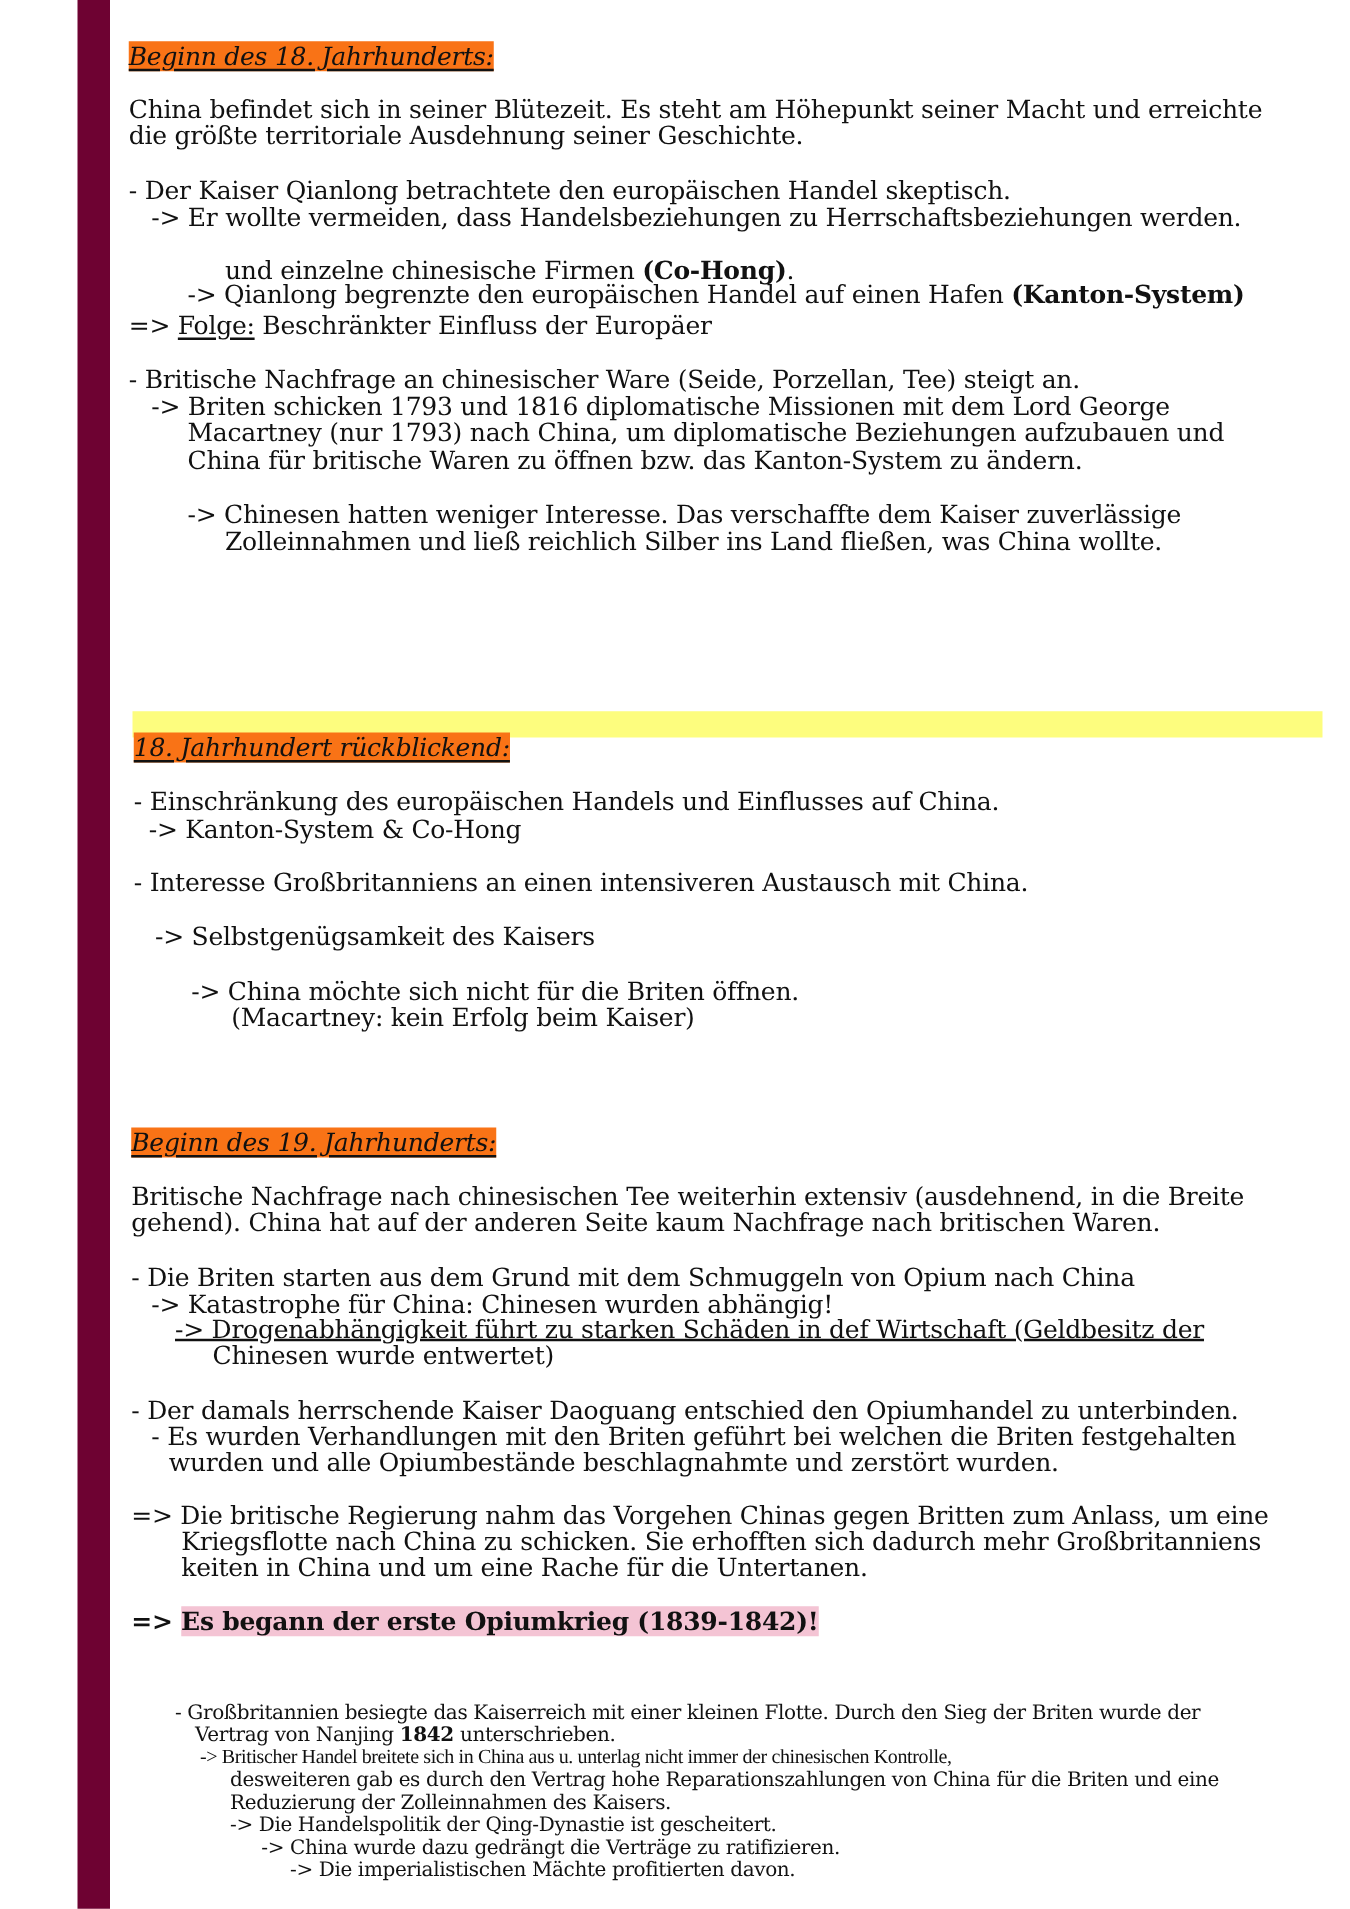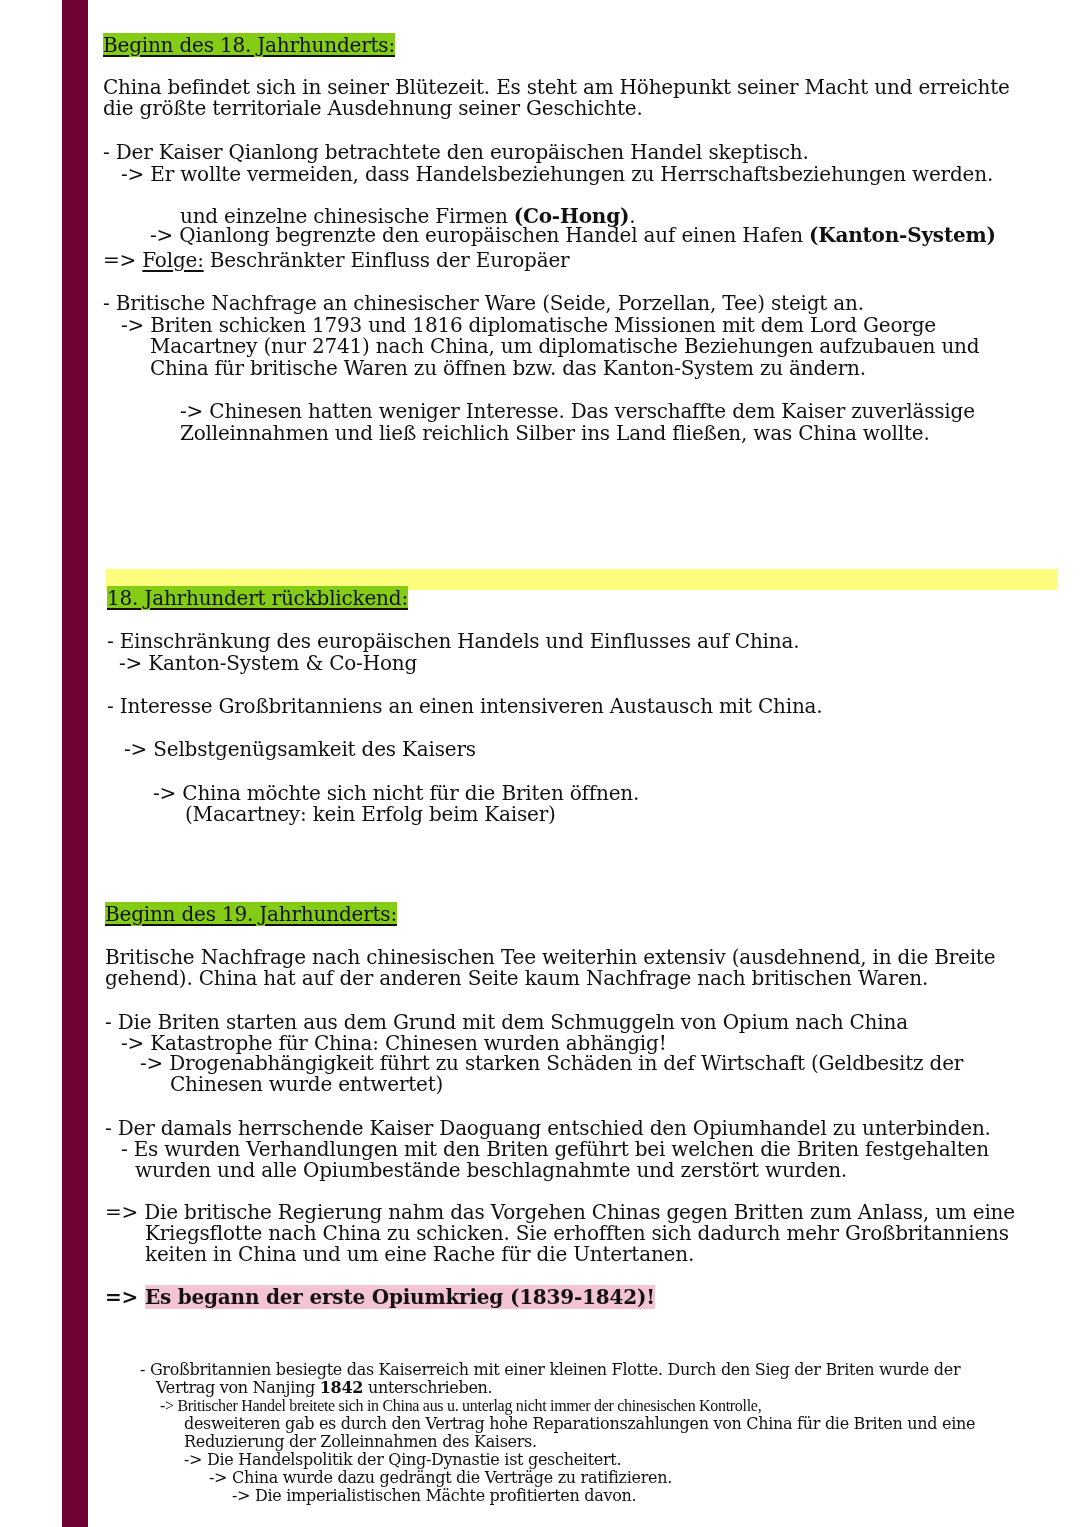--- a/index.html
+++ b/index.html
@@ -1,61 +1,61 @@
 <!DOCTYPE html>
 <html><head>
 <meta charset="utf-8">
 <style>
   html, body { margin:0; padding:0; background:#ffffff; }
   body { width:1080px; height:1527px; position:relative; overflow:hidden;
          font-family:"DejaVu Serif", "Liberation Serif", serif; color:#111; }
   .bar { position:absolute; left:62px; top:0; width:26px; height:1527px; background:#6e0232; }
   .ln { position:absolute; white-space:nowrap; font-size:20px; line-height:22px; letter-spacing:-0.2px; }
   .sm { font-size:16px; line-height:18px; letter-spacing:-0.3px;margin-left:40px; }
-  .hl { background:#84cc16; text-decoration:underline; text-underline-offset:3px; }
+  .hl { background:#f97316; text-decoration:underline; text-underline-offset:3px;font-style:italic; }
   .u { text-decoration:underline; text-underline-offset:3px; }
   .pink { background:#f4c4d4; font-weight:bold; }
   b { font-weight:bold; }
   .yband { position:absolute; left:106px; top:569px; width:952px; height:21px; background:#fdfd7e; }
 </style>
 </head>
 <body>
 
 <div class="bar"></div>
 
 <div class="ln" style="left:103px;top:34px;"><span class="hl">Beginn des 18. Jahrhunderts:</span></div>
 <div class="ln" style="left:103px;top:76px;">China befindet sich in seiner Blütezeit. Es steht am Höhepunkt seiner Macht und erreichte</div>
 <div class="ln" style="left:103px;top:97px;">die größte territoriale Ausdehnung seiner Geschichte.</div>
 <div class="ln" style="left:103px;top:141px;">- Der Kaiser Qianlong betrachtete den europäischen Handel skeptisch.</div>
 <div class="ln" style="left:121px;top:163px;">-&gt; Er wollte vermeiden, dass Handelsbeziehungen zu Herrschaftsbeziehungen werden.</div>
 <div class="ln" style="left:150px;top:184px;margin-top:40px;"><span>-&gt; Qianlong begrenzte den europäischen Handel auf einen Hafen </span><b>(Kanton-System)</b></div>
 <div class="ln" style="left:180px;top:205px;"><span>und einzelne chinesische Firmen </span><b>(Co-Hong)</b><span>.</span></div>
 <div class="ln" style="left:103px;top:249px;"><span>=&gt; </span><span class="u">Folge:</span><span> Beschränkter Einfluss der Europäer</span></div>
 <div class="ln" style="left:103px;top:292px;">- Britische Nachfrage an chinesischer Ware (Seide, Porzellan, Tee) steigt an.</div>
 <div class="ln" style="left:121px;top:314px;">-&gt; Briten schicken 1793 und 1816 diplomatische Missionen mit dem Lord George</div>
-<div class="ln" style="left:150px;top:335px;">Macartney (nur 2741) nach China, um diplomatische Beziehungen aufzubauen und</div>
+<div class="ln" style="left:150px;top:335px;">Macartney (nur 1793) nach China, um diplomatische Beziehungen aufzubauen und</div>
 <div class="ln" style="left:150px;top:357px;">China für britische Waren zu öffnen bzw. das Kanton-System zu ändern.</div>
-<div class="ln" style="left:150px;top:400px;margin-left:30px;">-&gt; Chinesen hatten weniger Interesse. Das verschaffte dem Kaiser zuverlässige</div>
+<div class="ln" style="left:150px;top:400px;">-&gt; Chinesen hatten weniger Interesse. Das verschaffte dem Kaiser zuverlässige</div>
 <div class="ln" style="left:180px;top:422px;">Zolleinnahmen und ließ reichlich Silber ins Land fließen, was China wollte.</div>
 
 <div class="yband"></div>
 <div class="ln" style="left:107px;top:587px;"><span class="hl">18. Jahrhundert rückblickend:</span></div>
 <div class="ln" style="left:107px;top:630px;">- Einschränkung des europäischen Handels und Einflusses auf China.</div>
 <div class="ln" style="left:119px;top:652px;">-&gt; Kanton-System &amp; Co-Hong</div>
 <div class="ln" style="left:107px;top:695px;">- Interesse Großbritanniens an einen intensiveren Austausch mit China.</div>
 <div class="ln" style="left:124px;top:738px;text-align:center;">-&gt; Selbstgenügsamkeit des Kaisers</div>
 <div class="ln" style="left:153px;top:782px;">-&gt; China möchte sich nicht für die Briten öffnen.</div>
 <div class="ln" style="left:185px;top:803px;">(Macartney: kein Erfolg beim Kaiser)</div>
 
 <div class="ln" style="left:105px;top:903px;"><span class="hl">Beginn des 19. Jahrhunderts:</span></div>
 <div class="ln" style="left:105px;top:946px;">Britische Nachfrage nach chinesischen Tee weiterhin extensiv (ausdehnend, in die Breite</div>
 <div class="ln" style="left:105px;top:967px;">gehend). China hat auf der anderen Seite kaum Nachfrage nach britischen Waren.</div>
 <div class="ln" style="left:105px;top:1011px;">- Die Briten starten aus dem Grund mit dem Schmuggeln von Opium nach China</div>
 <div class="ln" style="left:121px;top:1032px;">-&gt; Katastrophe für China: Chinesen wurden abhängig!</div>
-<div class="ln" style="left:140px;top:1052px;">-&gt; Drogenabhängigkeit führt zu starken Schäden in def Wirtschaft (Geldbesitz der</div>
+<div class="ln" style="left:140px;top:1052px;text-decoration:underline;">-&gt; Drogenabhängigkeit führt zu starken Schäden in def Wirtschaft (Geldbesitz der</div>
 <div class="ln" style="left:170px;top:1073px;">Chinesen wurde entwertet)</div>
 <div class="ln" style="left:105px;top:1117px;">- Der damals herrschende Kaiser Daoguang entschied den Opiumhandel zu unterbinden.</div>
 <div class="ln" style="left:121px;top:1138px;">- Es wurden Verhandlungen mit den Briten geführt bei welchen die Briten festgehalten</div>
 <div class="ln" style="left:135px;top:1159px;">wurden und alle Opiumbestände beschlagnahmte und zerstört wurden.</div>
 <div class="ln" style="left:105px;top:1201px;">=&gt; Die britische Regierung nahm das Vorgehen Chinas gegen Britten zum Anlass, um eine</div>
 <div class="ln" style="left:145px;top:1222px;">Kriegsflotte nach China zu schicken. Sie erhofften sich dadurch mehr Großbritanniens</div>
 <div class="ln" style="left:145px;top:1243px;">keiten in China und um eine Rache für die Untertanen.</div>
 <div class="ln" style="left:105px;top:1286px;"><b>=&gt; </b><span class="pink">Es begann der erste Opiumkrieg (1839-1842)!</span></div>
 
 <div class="ln sm" style="left:100px;top:1361px;">- Großbritannien besiegte das Kaiserreich mit einer kleinen Flotte. Durch den Sieg der Briten wurde der</div>

